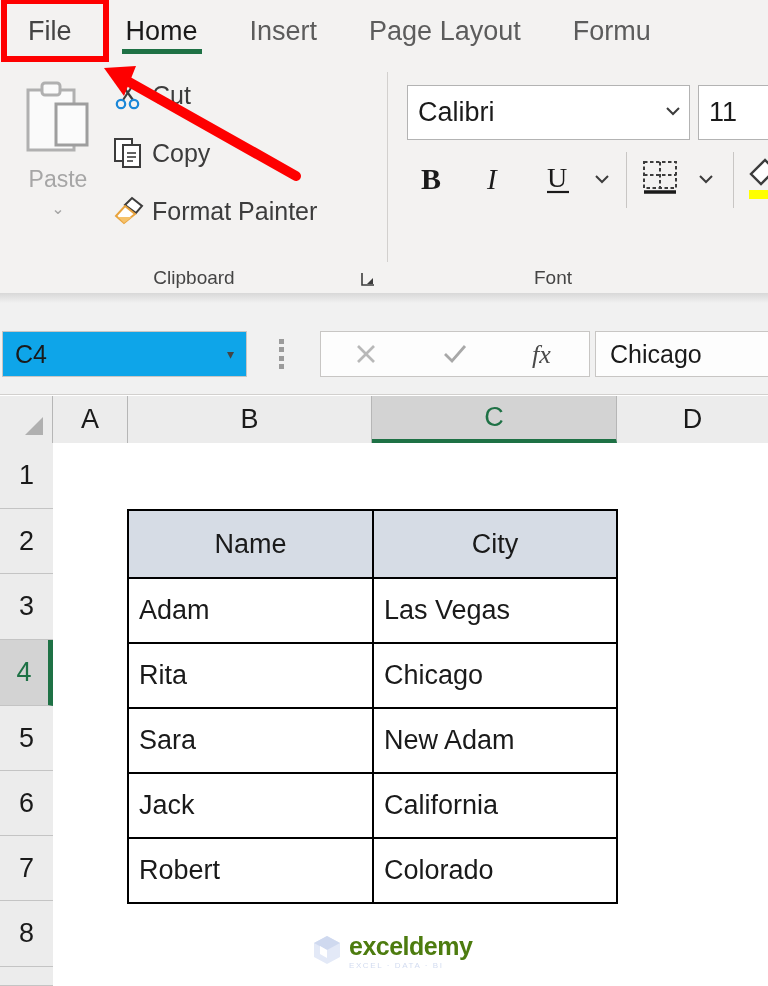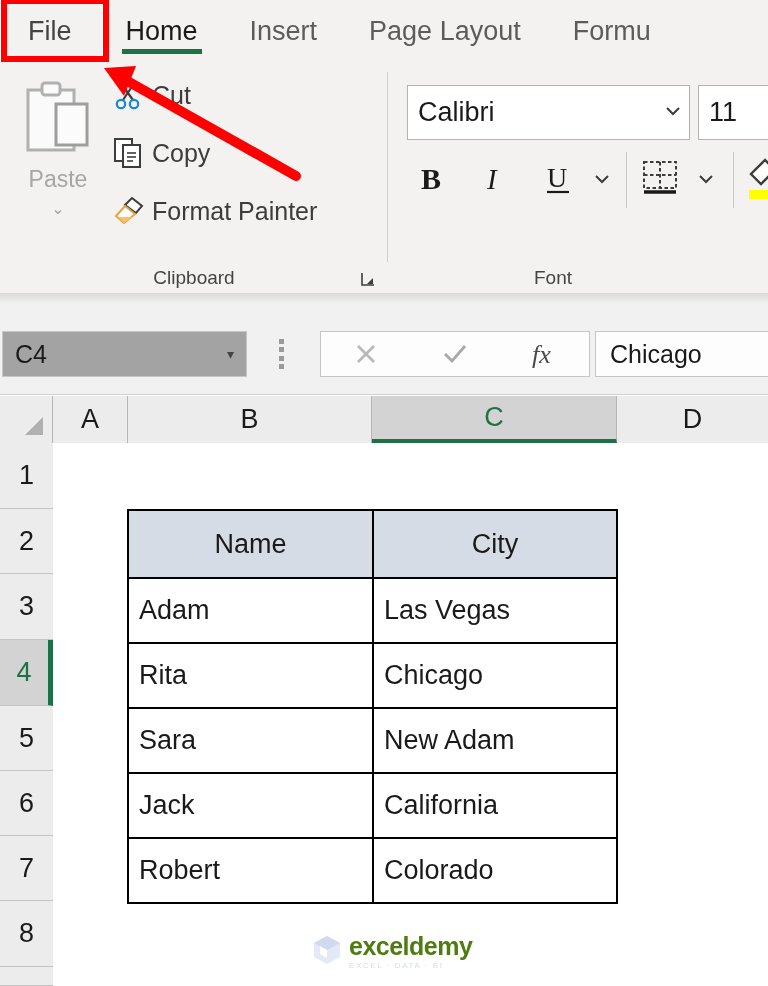--- a/index.html
+++ b/index.html
@@ -163,21 +163,21 @@
     position: absolute;
     top: 303px; left: 0;
     width: 768px; height: 92px;
     background: #f1f1f1;
     border-bottom: 1px solid #d2d0ce;
   }
   .name-box {
     position: absolute;
     top: 28px; left: 2px;
     width: 245px; height: 46px;
-    background: #a3a3a3;
+    background: #0ea5e9;
     border: 1px solid #c8c6c4;
     display: flex;
     align-items: center;
   }
   .name-box .val { font-size: 25px; color: #1a1a1a; padding-left: 12px; flex: 1; }
   .name-box .caret { font-size: 14px; color: #444; padding-right: 12px; }
   .dots {
     position: absolute;
     top: 36px; left: 279px;
     width: 5px; height: 30px;

